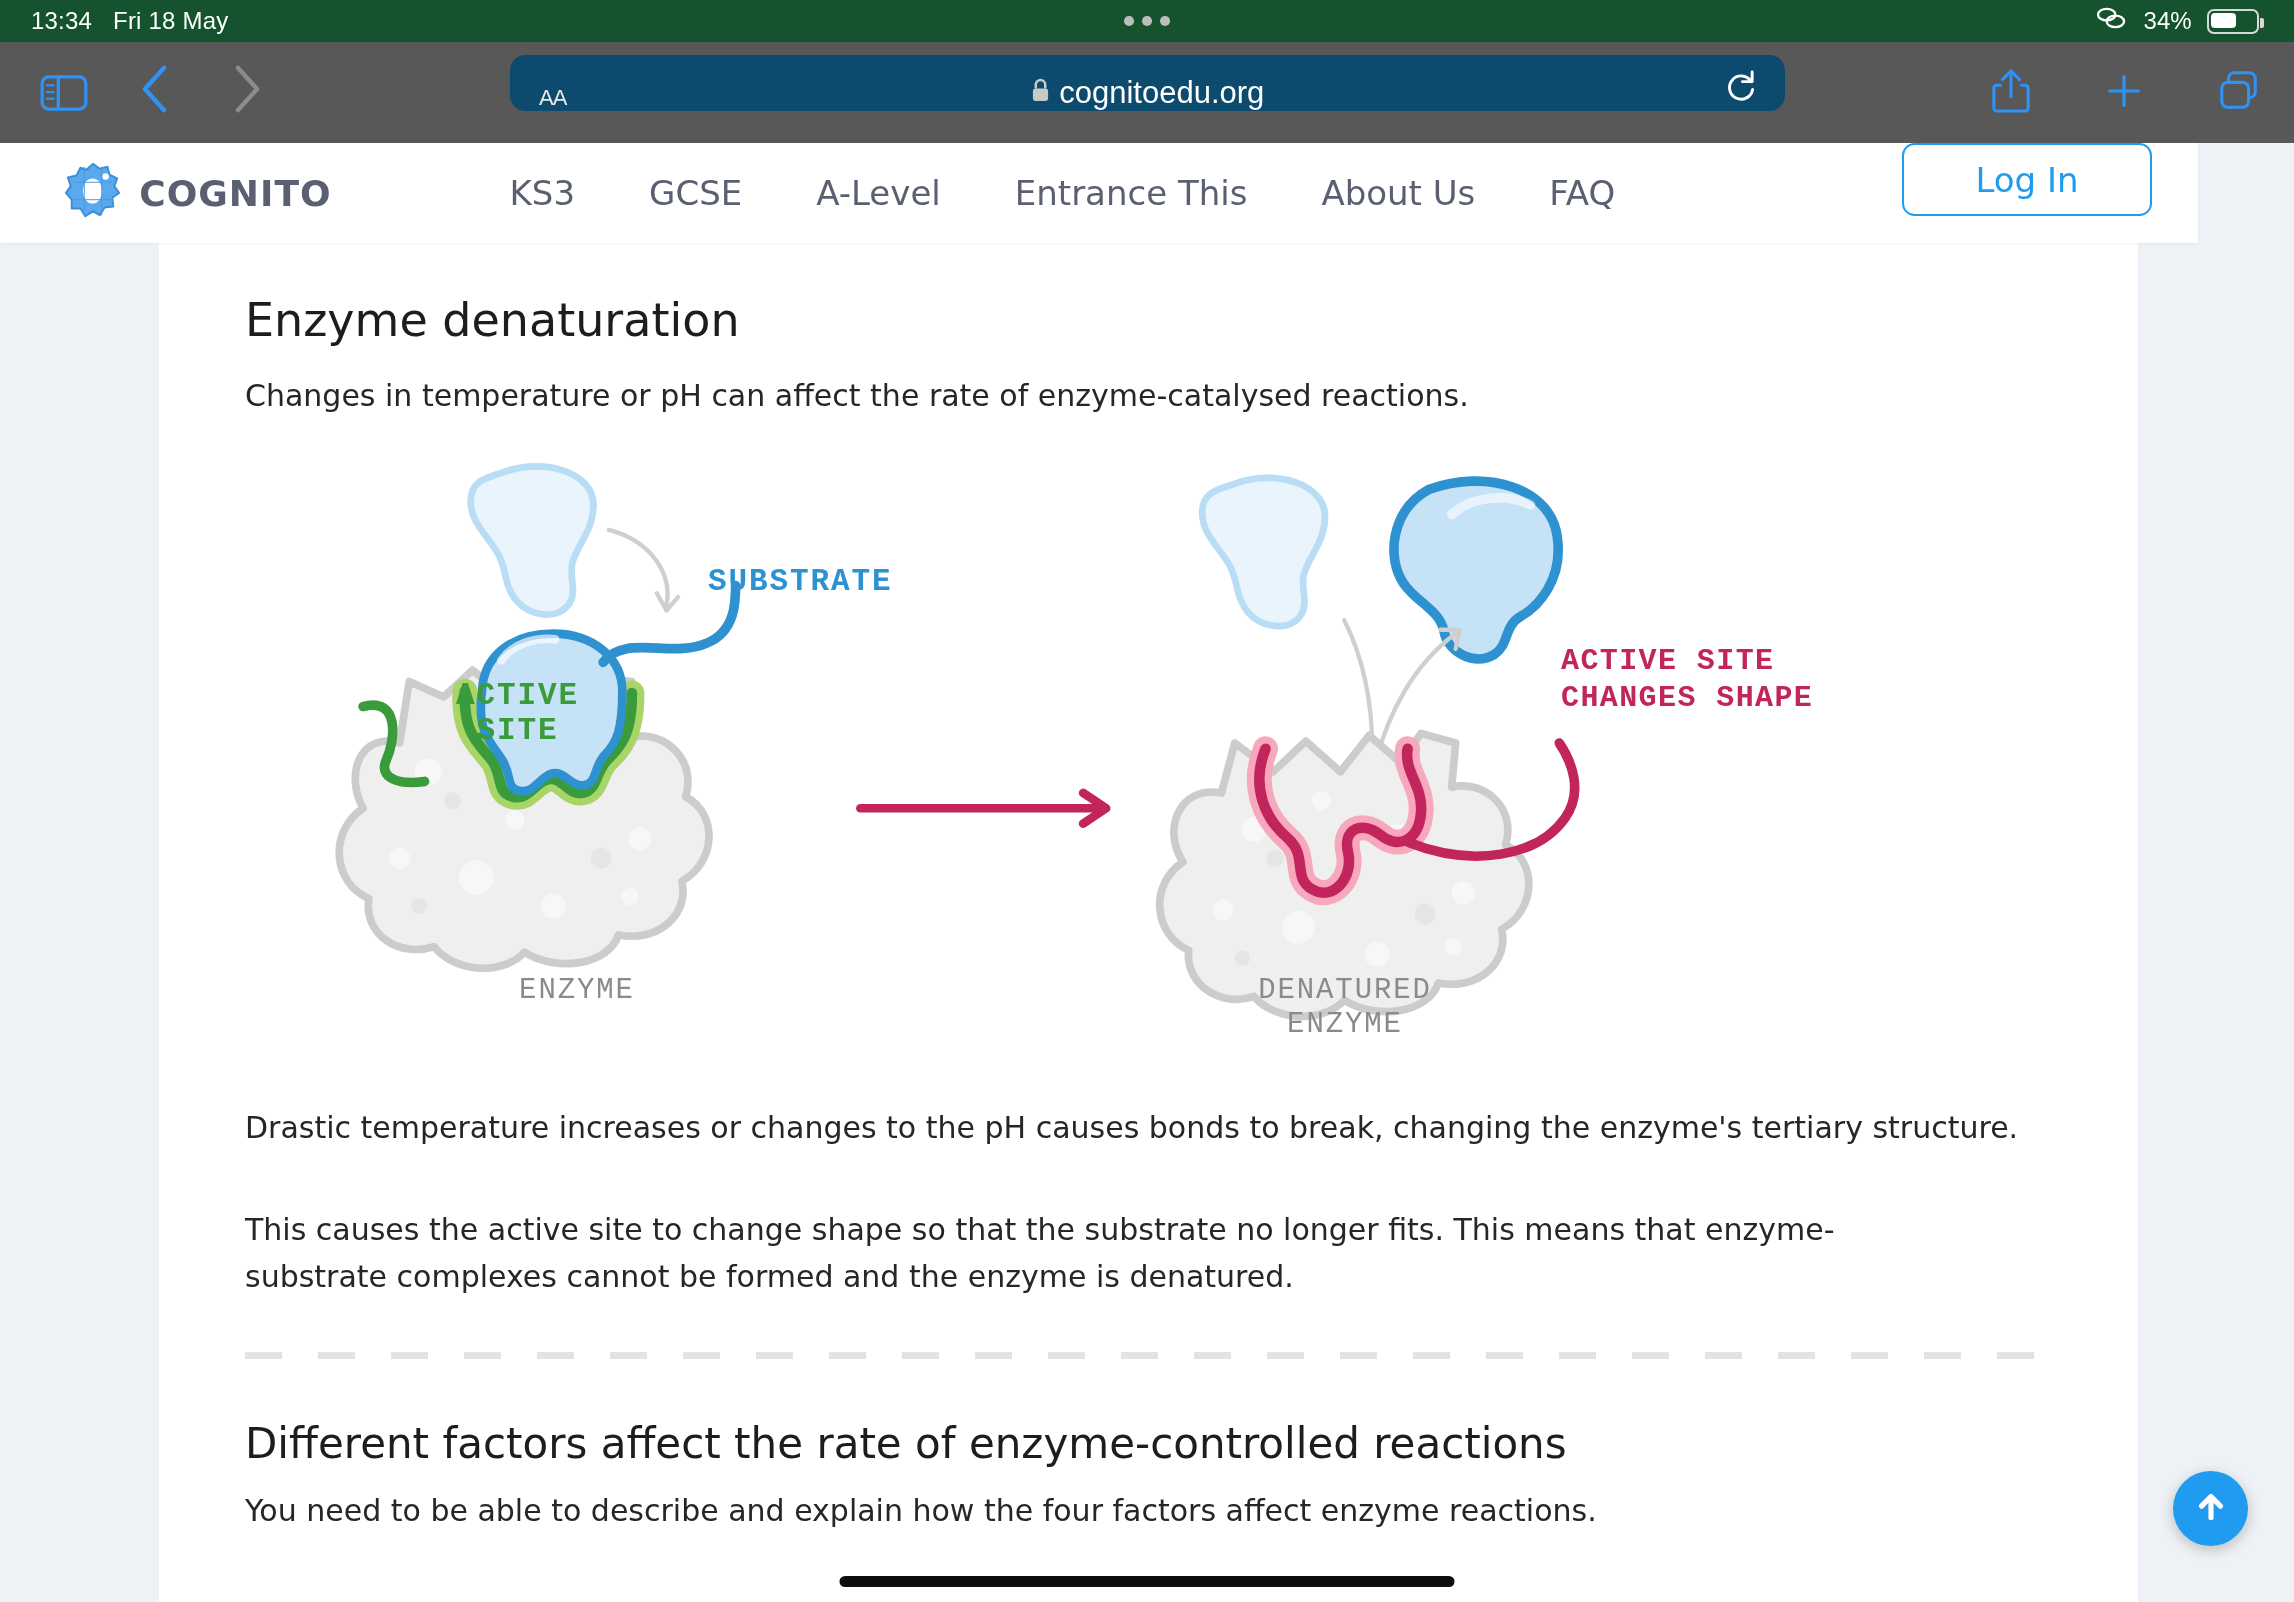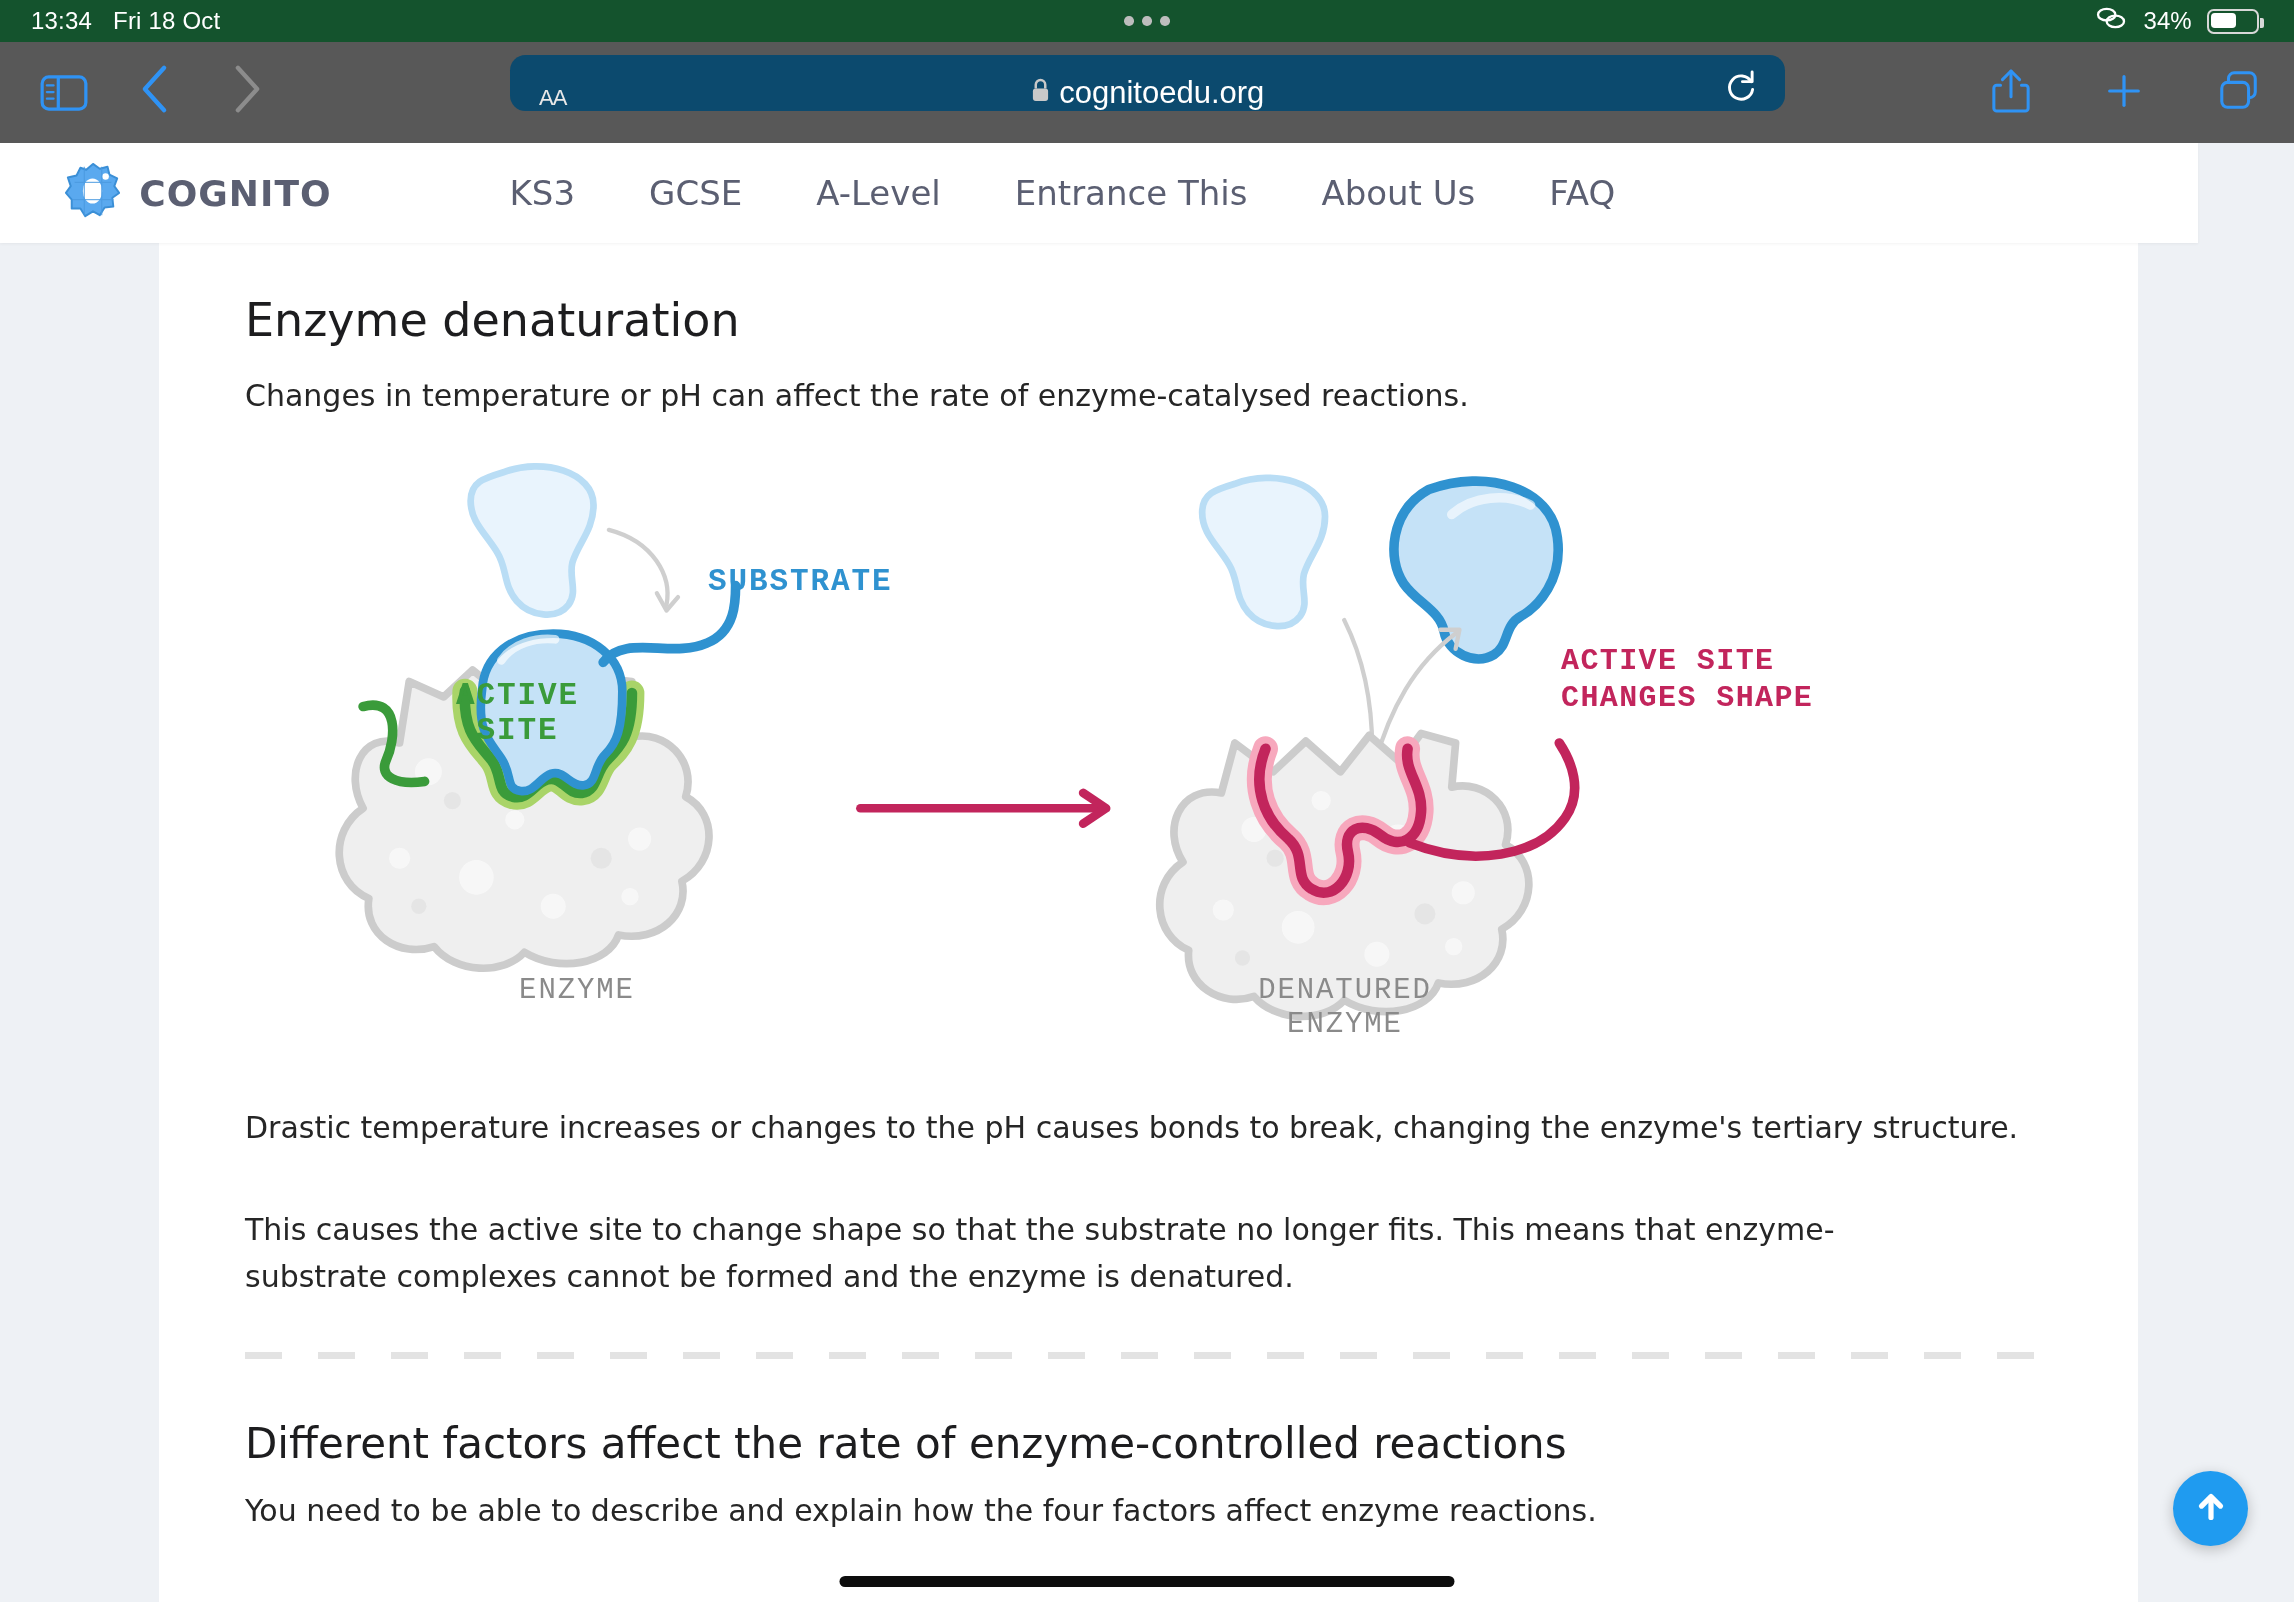--- a/index.html
+++ b/index.html
@@ -111,21 +111,21 @@
     position:absolute; left:50%; transform:translateX(-50%); bottom:15.4px;
     width:615px; height:10.6px; border-radius:5.8px; background:#0d0d0d; z-index:30;
   }
 </style>
 </head>
 <body>
 
 <div class="statusbar">
   <div class="sb-left">
     <span>13:34</span>
-    <span>Fri 18 Oct</span>
+    <span>Fri 18 May</span>
   </div>
   <div class="sb-dots">
       <i></i>
       <i></i>
       <i></i>
     </div>
   <div class="sb-right">
     <span>
       <svg width="33" height="25" viewBox="0 0 34 26">
           <g fill="none" stroke="#fff" stroke-width="2.4">
@@ -230,20 +230,21 @@
 
     <div class="navlinks">
       <a href="#">KS3</a>
       <a href="#">GCSE</a>
       <a href="#">A-Level</a>
       <a href="#">Entrance This</a>
       <a href="#">About Us</a>
       <a href="#">FAQ</a>
     </div>
 
+    <div class="login">Log In</div>
   </div>
 
   <div class="page">
     <div class="page-inner">
 
       <h1 class="sect">Enzyme denaturation</h1>
       <p class="lead">Changes in temperature or pH can affect the rate of enzyme-catalysed reactions.</p>
 
       <div class="figure">
         <svg width="1806" height="576" viewBox="0 0 1880 600" style="position:absolute;left:9.6px;top:0;">

